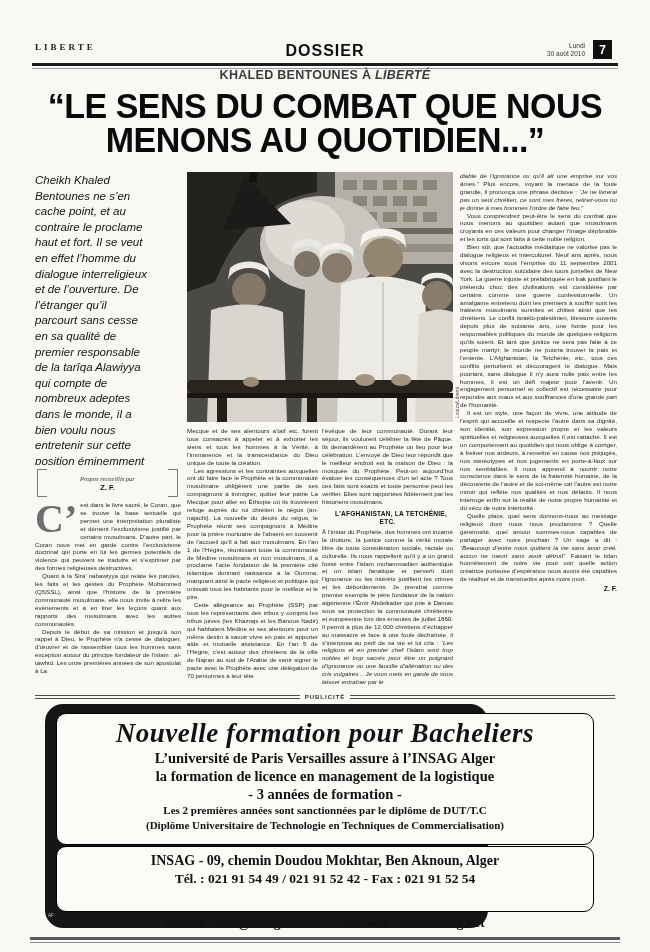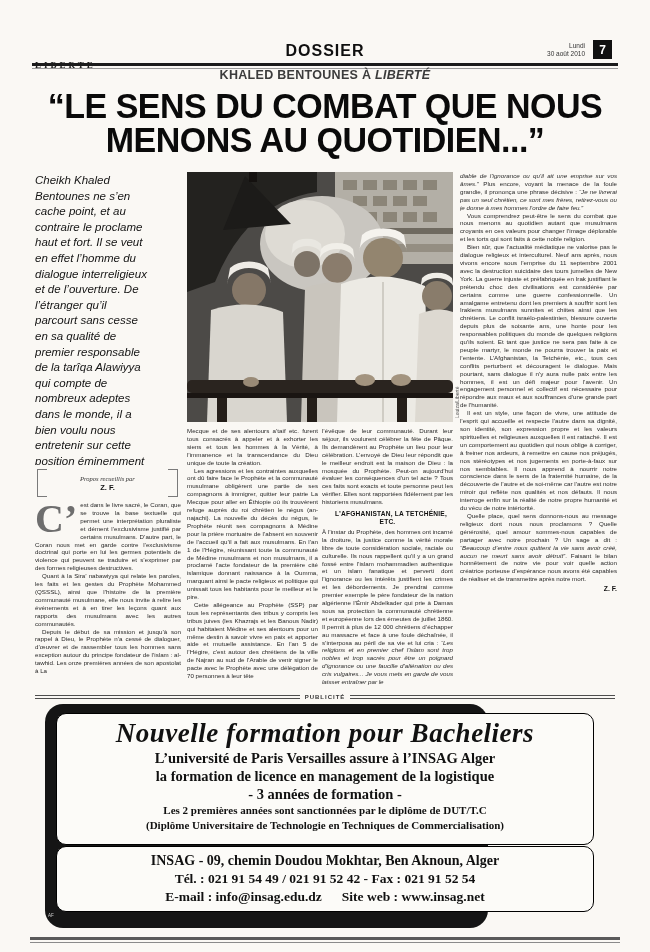--- a/index.html
+++ b/index.html
@@ -6,21 +6,21 @@
   html,body { width:650px; height:952px; }
   body {
     position:relative;
     background:#faf8f4;
     font-family:"Liberation Sans", sans-serif;
     color:#222;
     overflow:hidden;
   }
   
   .masthead {
-    position:absolute; left:35px; top:60px;
+    position:absolute; left:35px; top:42px;
     font-family:"Liberation Serif", serif;
     font-size:9px; font-weight:bold; letter-spacing:3px; color:#1d1d1d;
   }
   .section-title {
     position:absolute; left:0; top:42px; width:100%;
     text-align:center; font-size:16px; font-weight:bold; letter-spacing:1px; color:#0f0f0f;
   }
   .dateblock {
     position:absolute; right:65px; top:42px; text-align:right;
     font-size:6.5px; line-height:8px; color:#333;
@@ -115,21 +115,21 @@
   .ad-line-lg { font-size:14.5px; font-weight:bold; line-height:18px; }
   .ad-line-sm { font-size:11px; font-weight:bold; line-height:15px; }
   .ad-bottom {
     position:absolute; left:11px; top:142px; width:538px; height:66px;
     background:#fcfbf8; border-radius:10px; border:1px solid #000;
     text-align:center; font-family:"Liberation Serif", serif; color:#111;
     padding-top:5px;
   }
   .ad-contact1 { font-size:14px; font-weight:bold; line-height:18px; }
   .ad-contact2 { font-size:13.5px; font-weight:bold; line-height:18px; }
-  .ad-contact3 { font-size:13.5px; font-weight:bold; line-height:18px; display:flex; justify-content:center; gap:20px; }
+  .ad-contact3 { font-size:13.5px; font-weight:bold; line-height:18px; display:flex; justify-content:center; gap:20px;margin-top:26px; }
   .ad-agency {
     position:absolute; left:3px; bottom:10px; color:#cfcfcf; font-size:4.5px;
     font-family:"Liberation Sans", sans-serif;
   }
   
   .footer-rule {
     position:absolute; left:30px; top:937px; width:590px; height:6px;
     border-top:3px solid #5a5a5a; border-bottom:1px solid #8a8a8a;
   }
 </style>

